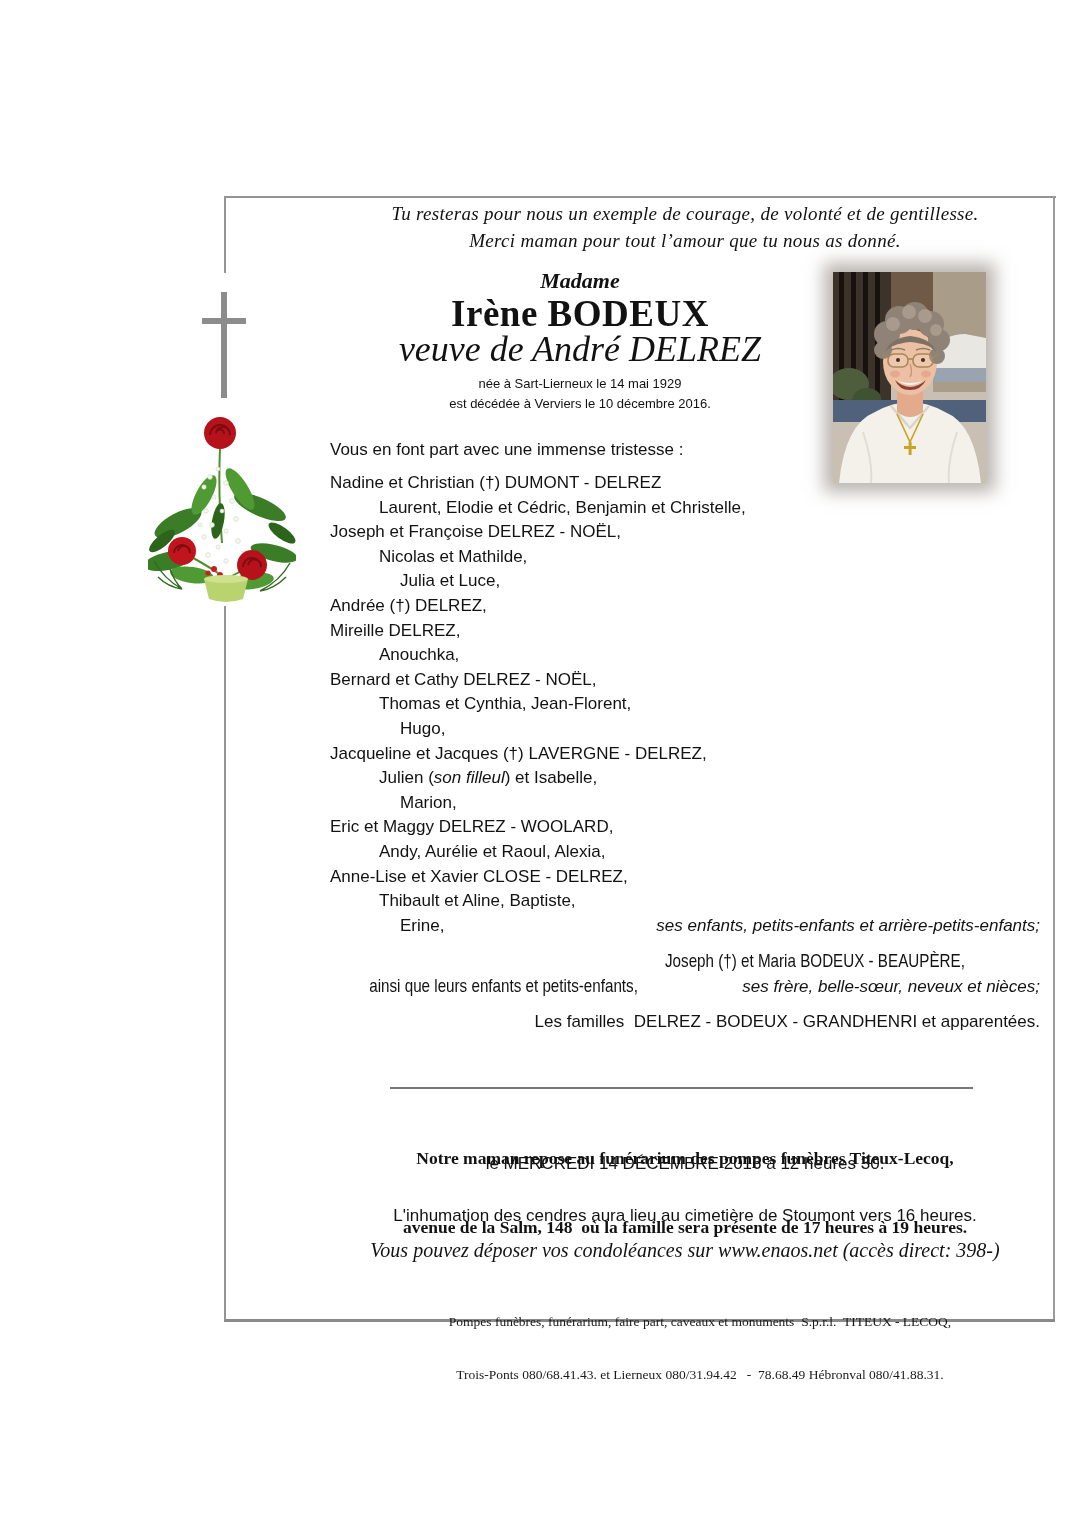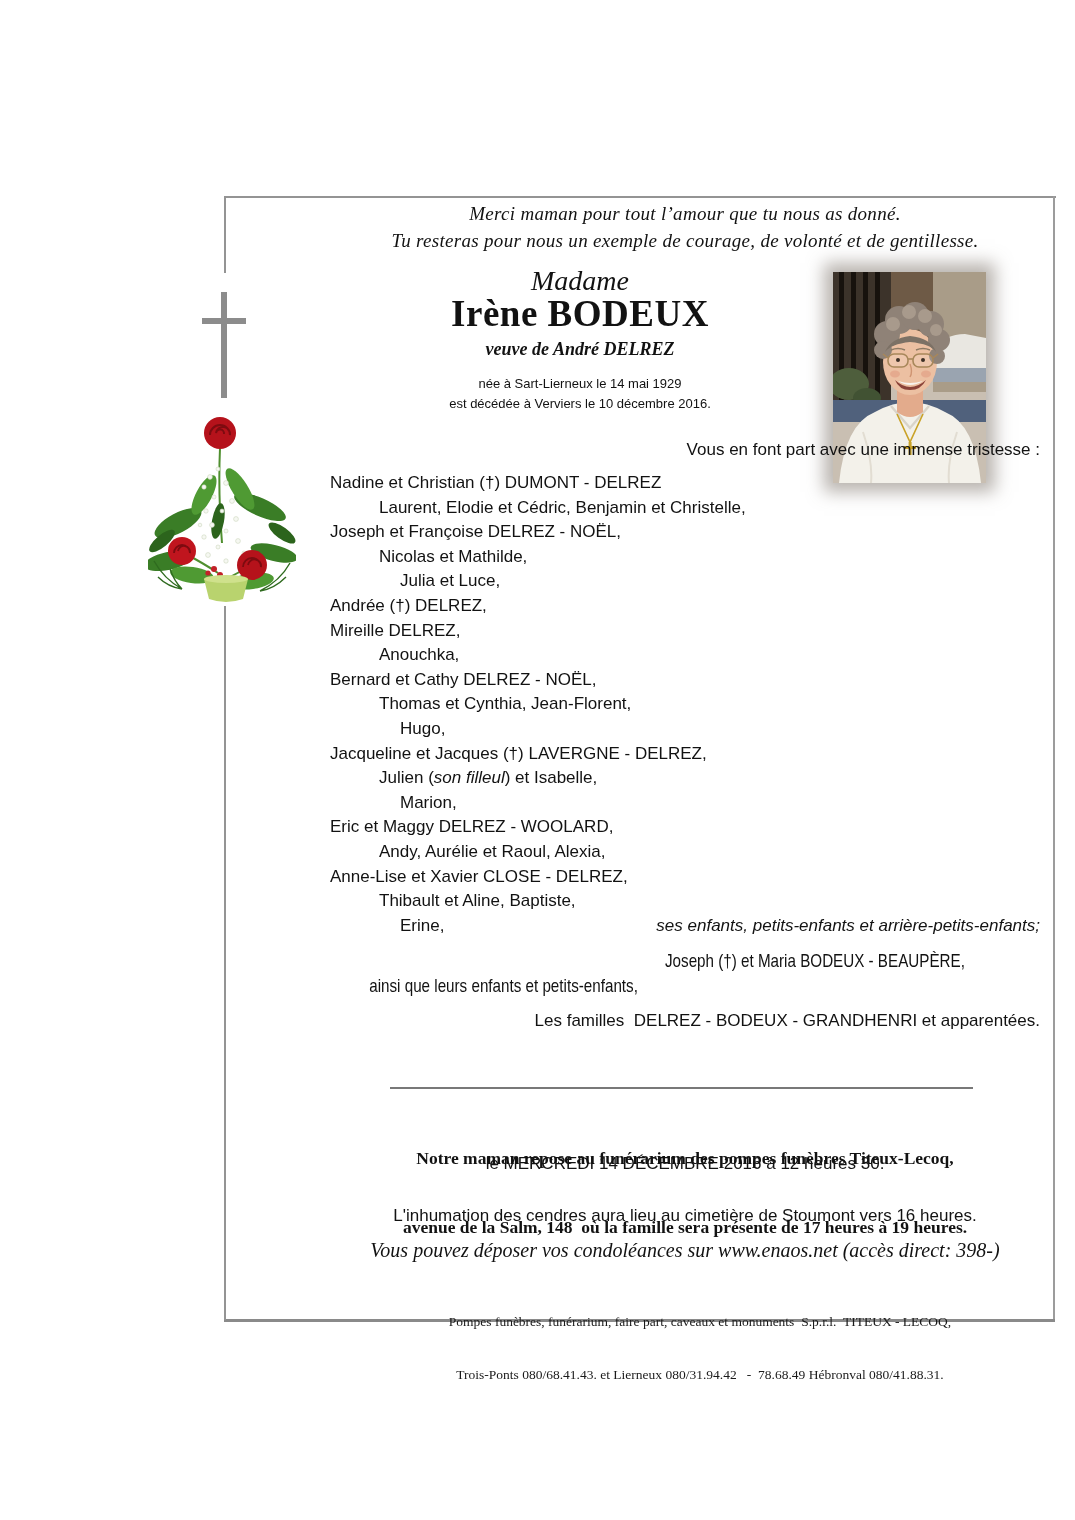--- a/index.html
+++ b/index.html
@@ -28,25 +28,25 @@
   #photo{
     position:absolute;left:833px;top:272px;width:153px;height:211px;
     box-shadow:0 0 16px 9px rgba(115,105,95,.5);
     overflow:hidden;background:#c9bfb2;
   }
   
   .abs{position:absolute;}
   #quote{left:330px;top:200px;width:710px;text-align:center;
     font-family:var(--serif);font-style:italic;font-size:19px;line-height:27px;letter-spacing:.3px;}
   #header-block{left:330px;top:268px;width:500px;text-align:center;font-family:var(--serif);}
-  #deceased-title{font-weight:normal;font-style:italic;font-size:28px;line-height:25px;}
+  #deceased-title{font-weight:bold;font-style:italic;font-size:22px;line-height:25px;}
   #deceased-name{font-weight:bold;font-size:37px;line-height:41px;letter-spacing:.5px;}
-  #deceased-widow{font-weight:bold;font-style:italic;font-size:18px;line-height:31px;}
+  #deceased-widow{font-weight:normal;font-style:italic;font-size:36px;line-height:31px;}
   #deceased-dates{margin-top:9px;font-family:var(--sans);font-size:13px;line-height:19.5px;}
-  #announcement{left:330px;top:440px;width:710px;font-size:17px;text-align:right;}
+  #announcement{left:330px;top:440px;width:710px;font-size:17px;}
   #family-list{left:330px;top:471px;width:710px;font-size:17px;}
   .fam-row{display:flex;justify-content:space-between;align-items:baseline;
     line-height:24.6px;white-space:pre-wrap;}
   .fam-row.gap{margin-top:11px;justify-content:flex-end;}
   .fam-left.indent1{padding-left:49px;}
   .fam-left.indent2{padding-left:70px;}
   .fam-left.narrow{display:inline-block;font-size:19px;transform:scaleX(.8);transform-origin:left center;}
   .fam-right{font-style:italic;flex-shrink:0;text-align:right;}
   #divider{left:390px;top:1087px;width:583px;height:2px;background:#787878;}
   #notice{left:330px;top:1101px;width:710px;text-align:center;
@@ -211,22 +211,22 @@
     <path d="M62 108 Q77 122 93 108 Q88 118 77 118 Q66 118 62 108 Z" fill="#8a4238"></path>
     <path d="M65 109 Q77 117 90 109 Q77 113 65 109 Z" fill="#f7f3ee"></path>
 
     <path d="M64 142 L77 170 L90 142" stroke="#c9a227" stroke-width="1.6" fill="none"></path>
     <rect x="75.6" y="170" width="3" height="13" fill="#c9a227"></rect>
     <rect x="71" y="174" width="12" height="3" fill="#c9a227"></rect>
   </svg>
 </div>
 
 <div class="abs" id="quote">
+  <div>Tu resteras pour nous un exemple de courage, de volonté et de gentillesse.</div>
   <div>Merci maman pour tout l’amour que tu nous as donné.</div>
-  <div>Tu resteras pour nous un exemple de courage, de volonté et de gentillesse.</div>
 </div>
 
 <div class="abs" id="header-block">
   <div id="deceased-title">Madame</div>
   <div id="deceased-name">Irène BODEUX</div>
   <div id="deceased-widow">veuve de André DELREZ</div>
   <div id="deceased-dates">
     <div>née à Sart-Lierneux le 14 mai 1929</div>
     <div>est décédée à Verviers le 10 décembre 2016.</div>
   </div>
@@ -248,21 +248,21 @@
     <div class="fam-row"><span class="fam-left indent2">Hugo,</span></div>
     <div class="fam-row"><span class="fam-left indent0">Jacqueline et Jacques (†) LAVERGNE - DELREZ,</span></div>
     <div class="fam-row"><span class="fam-left indent1"><span>Julien (</span><em>son filleul</em><span>) et Isabelle,</span></span></div>
     <div class="fam-row"><span class="fam-left indent2">Marion,</span></div>
     <div class="fam-row"><span class="fam-left indent0">Eric et Maggy DELREZ - WOOLARD,</span></div>
     <div class="fam-row"><span class="fam-left indent1">Andy, Aurélie et Raoul, Alexia,</span></div>
     <div class="fam-row"><span class="fam-left indent0">Anne-Lise et Xavier CLOSE - DELREZ,</span></div>
     <div class="fam-row"><span class="fam-left indent1">Thibault et Aline, Baptiste,</span></div>
     <div class="fam-row"><span class="fam-left indent2">Erine,</span><span class="fam-right">ses enfants, petits-enfants et arrière-petits-enfants;</span></div>
     <div class="fam-row gap"><span class="fam-left indent0 narrow">Joseph (†) et Maria BODEUX - BEAUPÈRE,</span></div>
-    <div class="fam-row"><span class="fam-left indent1 narrow">ainsi que leurs enfants et petits-enfants,</span></div>
+    <div class="fam-row"><span class="fam-left indent1 narrow">ainsi que leurs enfants et petits-enfants,</span><span class="fam-right">ses frère, belle-sœur, neveux et nièces;</span></div>
     <div class="fam-row gap"><span class="fam-left indent0">Les familles  DELREZ - BODEUX - GRANDHENRI et apparentées.</span></div>
   </div>
 
 <div class="abs" id="divider"></div>
 
 <div class="abs" id="notice">
   <div>Notre maman repose au funérarium des pompes funèbres Titeux-Lecoq,</div>
   <div>avenue de la Salm, 148  où la famille sera présente de 17 heures à 19 heures.</div>
 </div>
 

